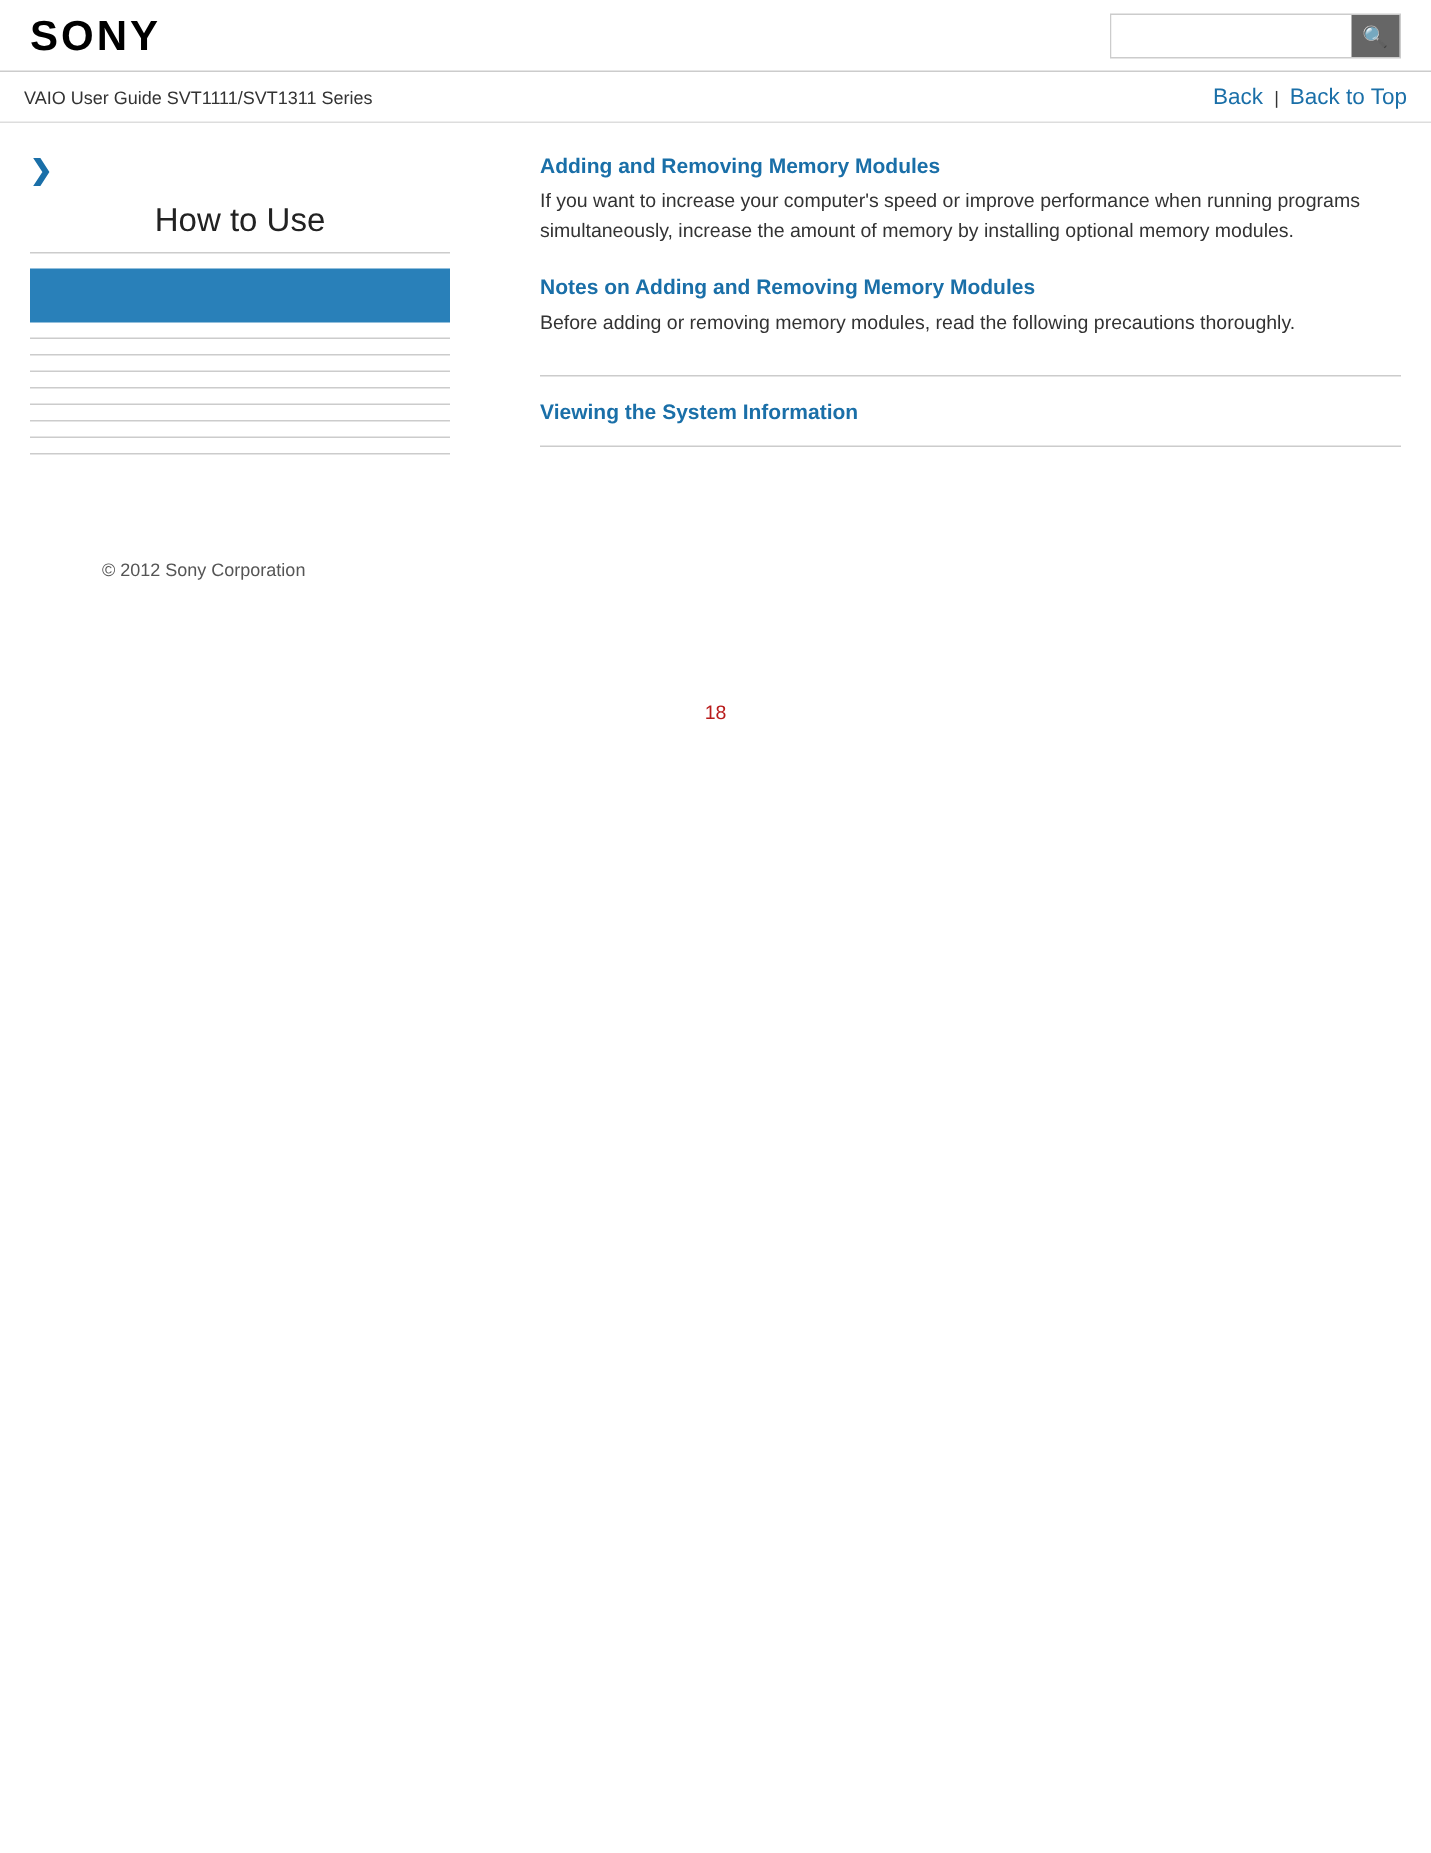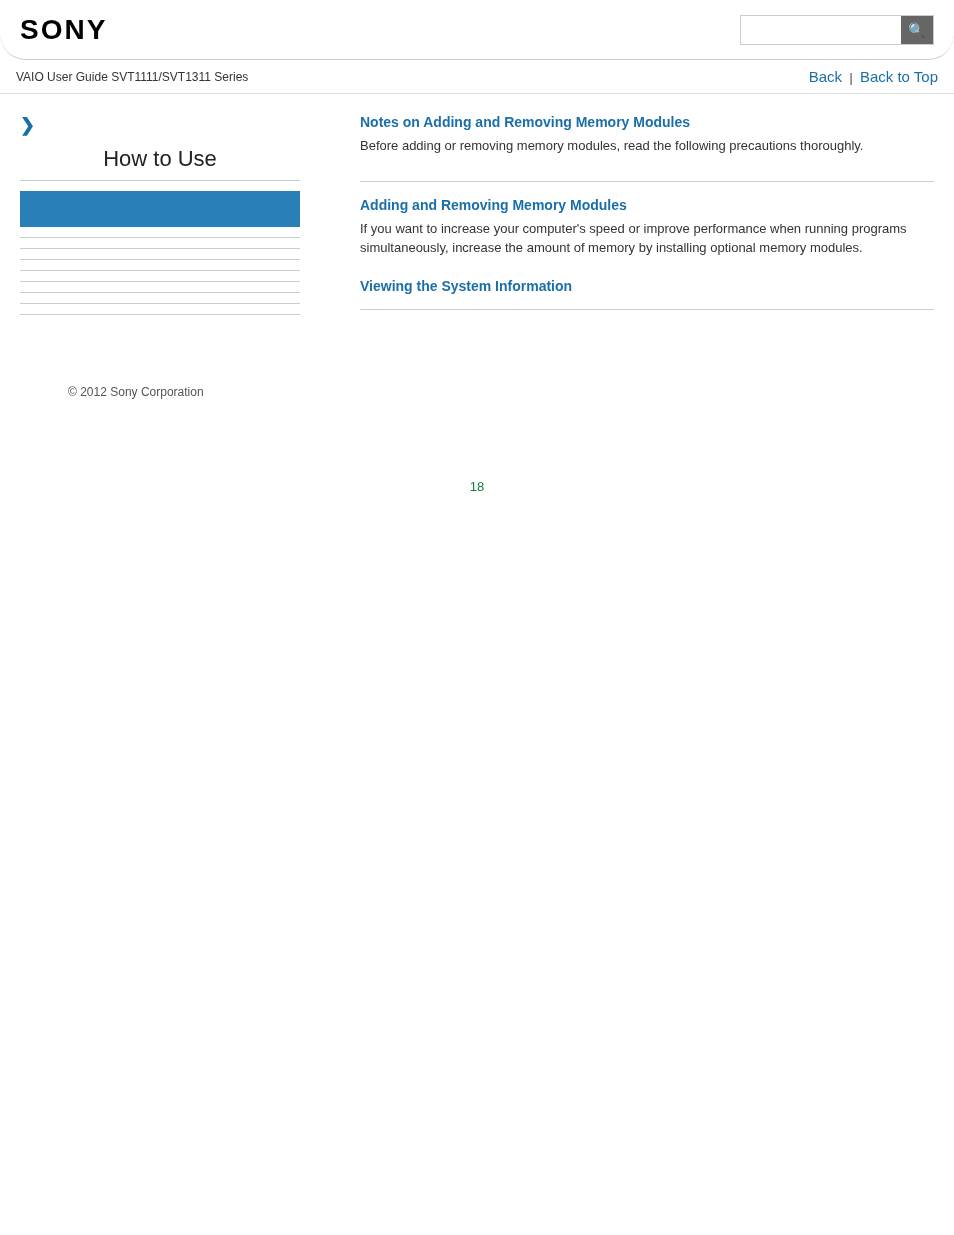--- a/index.html
+++ b/index.html
@@ -12,22 +12,21 @@
       min-height: 1235px;
     }
 
     
     .header {
       display: flex;
       align-items: center;
       justify-content: space-between;
       padding: 10px 20px;
       border-bottom: 1px solid #ccc;
-      height: 60px;
-      border-radius: 26px;
+      height: 48px;
     }
     .sony-logo {
       font-size: 28px;
       font-weight: 900;
       letter-spacing: 2px;
       color: #000;
       font-family: Arial Black, Arial, sans-serif;
     }
     .search-box {
       display: flex;
@@ -150,21 +149,21 @@
     .footer-copyright {
       padding: 20px;
       font-size: 12px;
       color: #555;
       margin-top: 20px;
       margin-left: 48px;
     }
     .page-number {
       text-align: center;
       font-size: 13px;
-      color: #15803d;
+      color: #b91c1c;
       padding: 20px;
       margin-top: 40px;
     }
   </style>
 </head>
 <body>
 
 <div class="header">
   <span class="sony-logo">SONY</span>
   <div class="search-box">
@@ -197,30 +196,30 @@
     <hr class="sidebar-divider">
     <hr class="sidebar-divider">
     <hr class="sidebar-divider">
     <hr class="sidebar-divider">
     <hr class="sidebar-divider">
     <hr class="sidebar-divider">
   </div>
 
   <div class="content">
 
+    <div class="content-section">
+      <a href="#" class="content-link">Adding and Removing Memory Modules</a>
+      <p class="content-text">If you want to increase your computer's speed or improve performance when running programs simultaneously, increase the amount of memory by installing optional memory modules.</p>
+    </div>
+
     <div class="content-section section-with-border">
       <a href="#" class="content-link">Notes on Adding and Removing Memory Modules</a>
       <p class="content-text">Before adding or removing memory modules, read the following precautions thoroughly.</p>
     </div>
 
-    <div class="content-section">
-      <a href="#" class="content-link">Adding and Removing Memory Modules</a>
-      <p class="content-text">If you want to increase your computer's speed or improve performance when running programs simultaneously, increase the amount of memory by installing optional memory modules.</p>
-    </div>
-
     <div class="content-section section-with-border">
       <a href="#" class="content-link">Viewing the System Information</a>
     </div>
 
   </div>
 </div>
 
 <div class="footer-copyright">
   <span>© 2012 Sony Corporation</span>
 </div>

